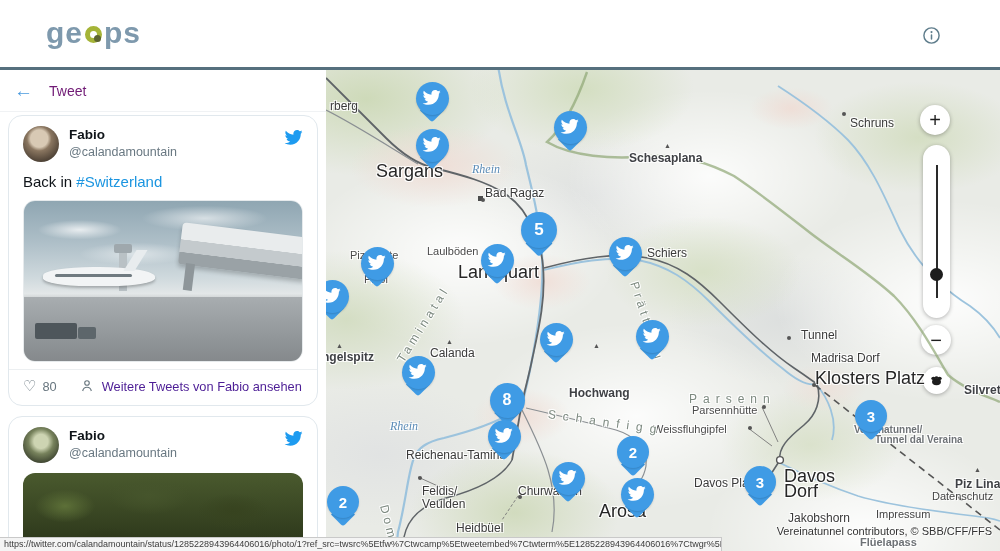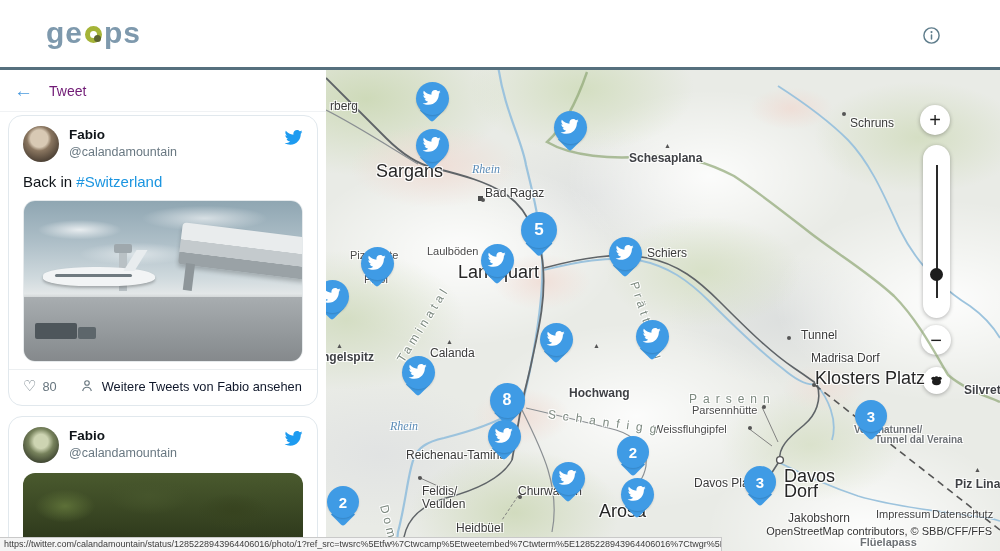--- a/index.html
+++ b/index.html
@@ -47,21 +47,21 @@
   .t-text a{color:#1b95e0;text-decoration:none;cursor:pointer;}
   .t-photo{margin-top:8px;height:162px;border-radius:12px;overflow:hidden;position:relative;
     cursor:pointer;border:1px solid #e6eaec;}
   .t-ts{margin-top:8px;font-size:12.3px;color:#68767f;display:flex;align-items:center;}
   .t-ts .spacer{flex:1;}
   .t-divider{border:none;border-top:1px solid #eceff1;margin:7px -14px 0 -14px;}
   .t-actions{margin-top:7px;height:18px;display:flex;align-items:center;font-size:12.8px;color:#68767f;}
   .heart{font-size:15px;margin-right:6px;cursor:pointer;color:#68767f;}
   .likes{margin-right:22px;}
   .person-ic{width:16px;height:16px;margin-right:7px;color:#68767f;}
-  .more-link{cursor:pointer;color:#0f172a;}
+  .more-link{cursor:pointer;color:#4c1d95;}
 
   
   .ph1-sky{position:absolute;inset:0;
     background:linear-gradient(180deg,#8fa6b2 0%,#aebfc8 26%,#cfd9dd 48%,#e3e7e8 58%,#d4d8d9 60%);}
   .ph1-cloud{position:absolute;left:0;top:0;width:100%;height:60%;
     background:radial-gradient(60px 14px at 20% 30%,rgba(255,255,255,.75),transparent 70%),
       radial-gradient(90px 18px at 65% 18%,rgba(255,255,255,.6),transparent 70%),
       radial-gradient(70px 14px at 85% 45%,rgba(255,255,255,.65),transparent 70%),
       radial-gradient(80px 16px at 40% 55%,rgba(255,255,255,.5),transparent 70%);}
   .ph1-apron{position:absolute;left:0;bottom:0;width:100%;height:40%;
@@ -266,22 +266,22 @@
   <button class="round-btn" style="left:597px;top:297px;width:27px;height:27px;">
     <svg width="15" height="12" viewBox="0 0 20 16">
       <ellipse cx="10" cy="9" rx="6" ry="4.5" fill="#1d1d1d"></ellipse>
       <ellipse cx="6" cy="4.5" rx="3" ry="2.2" fill="#1d1d1d"></ellipse>
       <ellipse cx="14" cy="4.5" rx="3" ry="2.2" fill="#1d1d1d"></ellipse>
       <ellipse cx="10" cy="3.6" rx="2.2" ry="1.8" fill="#1d1d1d"></ellipse>
     </svg>
   </button>
 
   <span class="attr" style="left:550px;top:438px;"><a>Impressum</a></span>
-  <span class="attr" style="left:606px;top:438px;"><a>Datenschutz</a></span>
-  <span class="attr" style="right:8px;top:455px;color:#333;">OpenStreetMap contributors, © SBB/CFF/FFS</span>
+  <span class="attr" style="left:606px;top:420px;"><a>Datenschutz</a></span>
+  <span class="attr" style="right:8px;top:455px;color:#333;">Vereinatunnel contributors, © SBB/CFF/FFS</span>
 <span class="maplabel town" style="left: 4px; top: 29px;">rberg</span>
     <span class="maplabel town-lg" style="left: 50px; top: 91px;">Sargans</span>
     <span class="maplabel water" style="left: 146px; top: 92px;">Rhein</span>
     <span class="maplabel town" style="left: 159px; top: 116px;">Bad Ragaz</span>
     <span class="maplabel mtn" style="left: 303px; top: 81px;">Schesaplana</span>
     <span class="maplabel town" style="left: 524px; top: 46px;">Schruns</span>
     <span class="maplabel town" style="left: 321px; top: 176px;">Schiers</span>
     <span class="maplabel town-sm" style="left: 24px; top: 179px;">Pizolhütte</span>
     <span class="maplabel town-sm" style="left: 38px; top: 203px;">Pizol</span>
     <span class="maplabel town-sm" style="left: 101px; top: 175px;">Laulböden</span>

